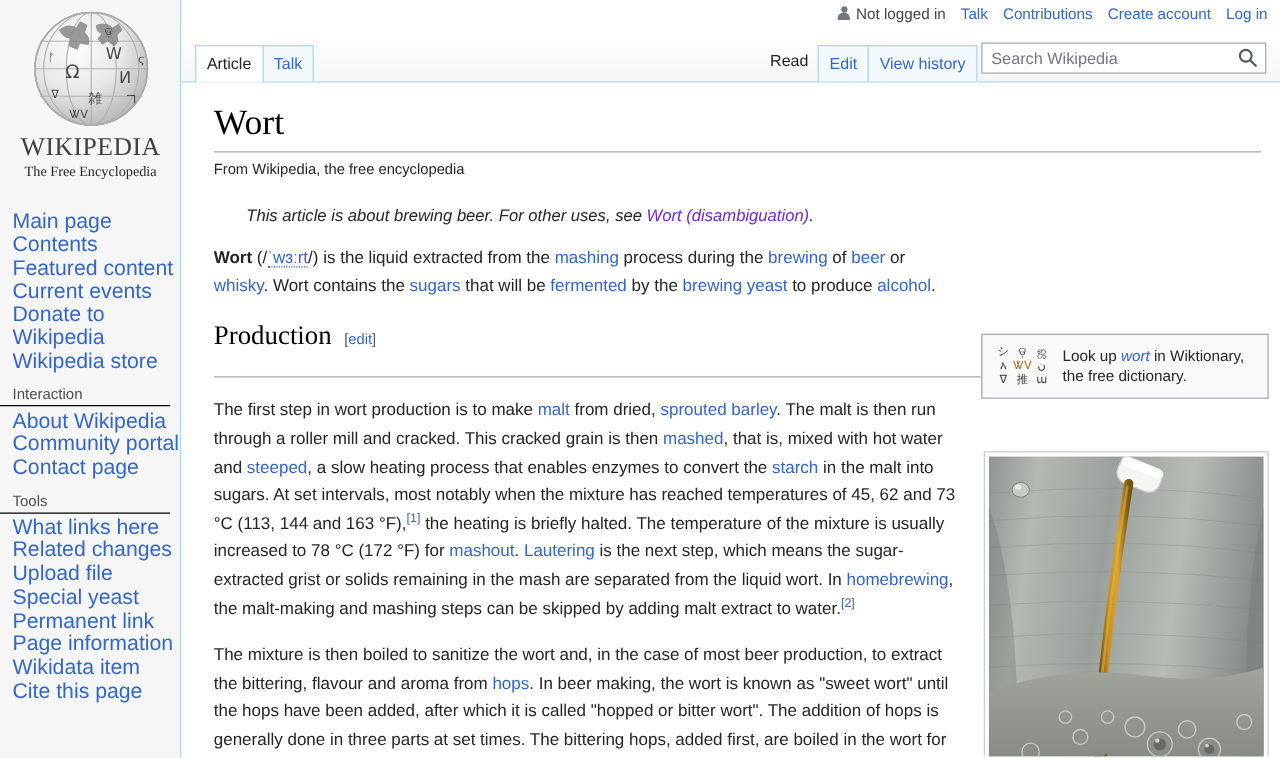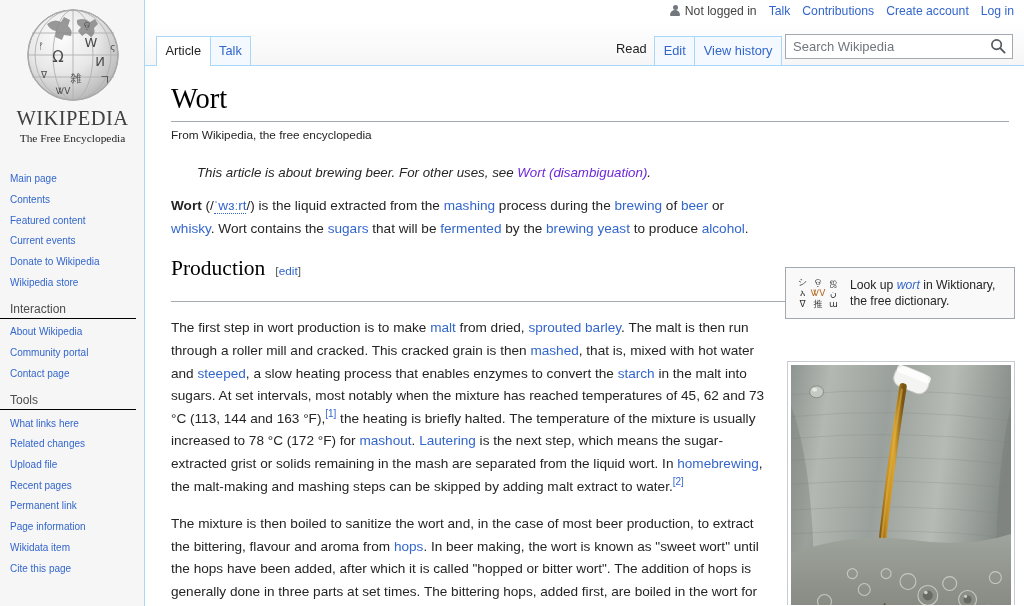--- a/index.html
+++ b/index.html
@@ -57,21 +57,21 @@
     font-size: 11.4px; color: #252525; margin-top: 2px;
   }
   .portal { margin: 0 0 6px 0; }
   .portal-heading {
     font-size: 12px; color: #4d4d4d;
     padding: 4px 0 2px 10px; margin: 0 8px 2px 0;
     border-bottom: 1px solid #000000;
   }
   .portal ul { list-style: none; margin: 0; padding: 0; }
   .portal li { padding: 0.25px 0 0.25px 10px; line-height: 18.2px; }
-  .portal li a { color: #3366cc; font-size: 10px; }
+  .portal li a { color: #3366cc; font-size: 17px; }
   #nav-portal { margin-top: 18px; }
 
   
   #content-col {
     position: absolute; top: 22px; left: 145px; right: 0; bottom: 0;
     background: #ffffff;
   }
 
   
   #tabs-row {
@@ -260,21 +260,21 @@
       <li><a>Contact page</a></li>
     </ul>
   </div>
 
   <div class="portal">
     <div class="portal-heading">Tools</div>
     <ul>
       <li><a>What links here</a></li>
       <li><a>Related changes</a></li>
       <li><a>Upload file</a></li>
-      <li><a>Recent pages</a></li>
+      <li><a>Special yeast</a></li>
       <li><a>Permanent link</a></li>
       <li><a>Page information</a></li>
       <li><a>Wikidata item</a></li>
       <li><a>Cite this page</a></li>
     </ul>
   </div>
 </div>
 
 <div id="content-col">
 

